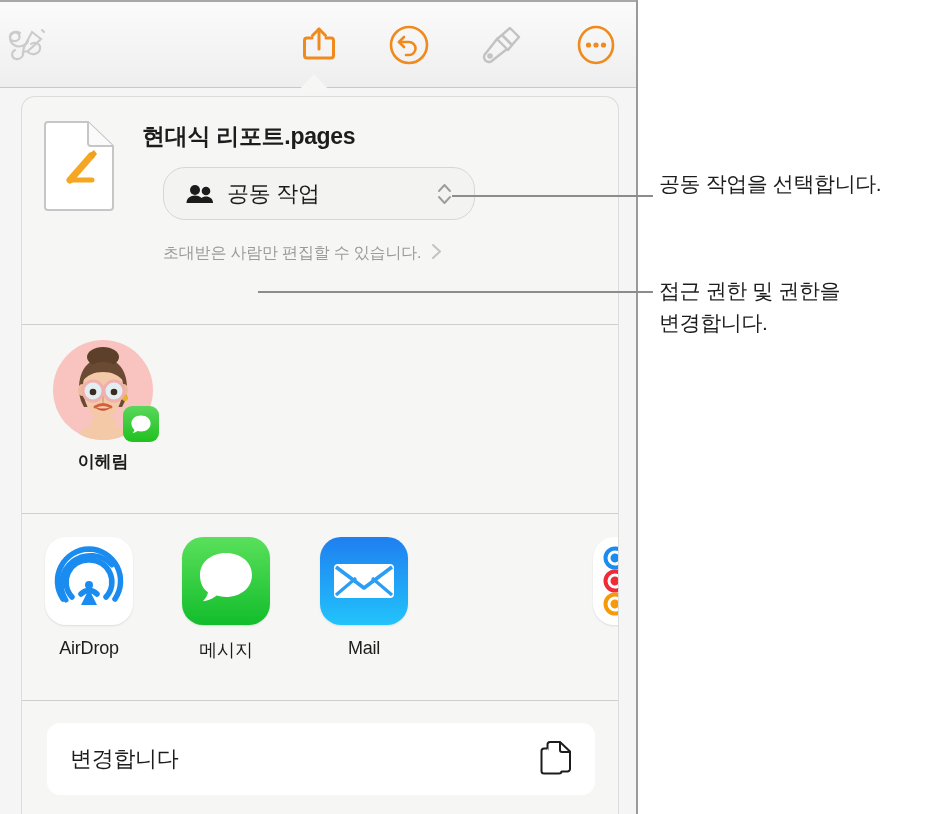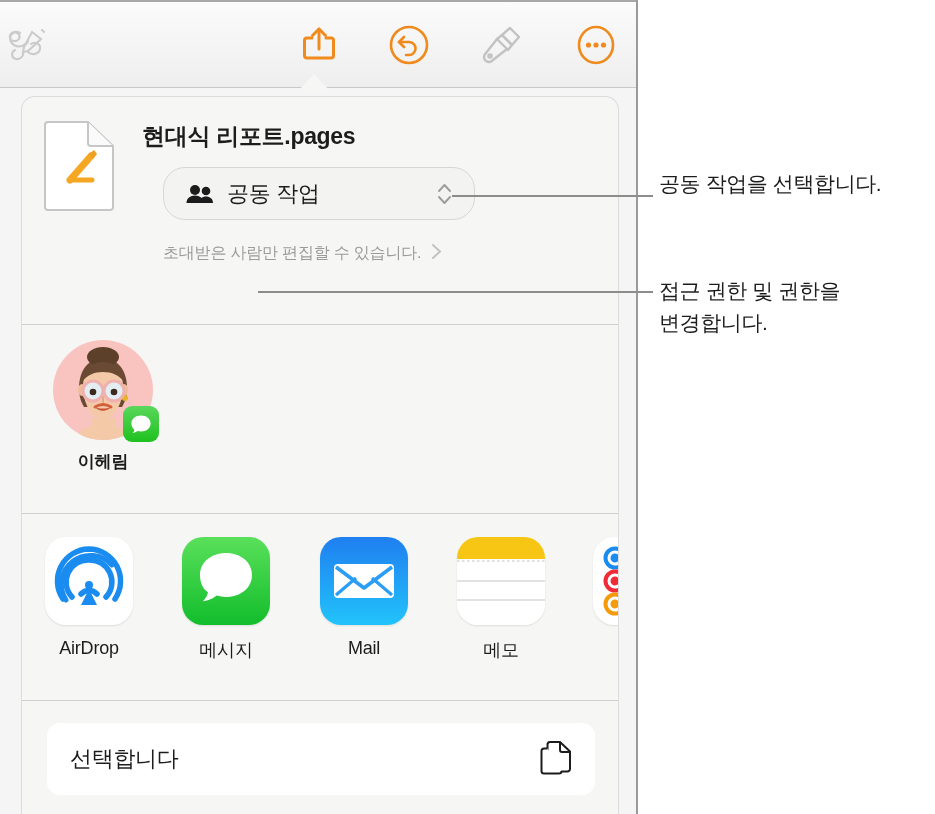--- a/index.html
+++ b/index.html
@@ -328,57 +328,41 @@
           <div class="app-ico" style="background:linear-gradient(#1f7ff0,#22c3fb);">
             <svg width="88" height="88" viewBox="0 0 88 88">
               <rect x="14" y="27" width="60" height="34" rx="4" fill="#ffffff"></rect>
               <path d="M16 30l28 21 28-21" fill="none" stroke="#2a9df4" stroke-width="3.6" stroke-linejoin="round"></path>
               <path d="M16 58l20-17M72 58L52 41" fill="none" stroke="#2a9df4" stroke-width="3.2"></path>
             </svg>
           </div>
           <div class="app-label">Mail</div>
         </div>
 
-        <div class="app" style="left:427px;">
-          <div class="app-ico" style="background:#ffffff;">
-            <svg width="88" height="88" viewBox="0 0 88 88">
-              <rect x="0" y="0" width="88" height="22" fill="#f7c614"></rect>
-              <rect x="0" y="22" width="88" height="66" fill="#ffffff"></rect>
-              <g stroke="#d8d8d8" stroke-width="1.6" stroke-dasharray="2.5 2.5">
-                <path d="M0 24h88"></path>
-              </g>
-              <g stroke="#d8d8d8" stroke-width="1.6">
-                <path d="M0 44h88"></path>
-                  <path d="M0 63h88"></path>
-              </g>
-            </svg>
-          </div>
-          <div class="app-label">메모</div>
-        </div>
 
         <div class="app" style="left:563px;">
           <div class="app-ico" style="background:#ffffff;width:88px;">
             <svg width="88" height="88" viewBox="0 0 88 88">
               <circle cx="22" cy="21" r="9.5" fill="none" stroke="#1a8cf0" stroke-width="4"></circle>
               <circle cx="22" cy="21" r="4.5" fill="#1a8cf0"></circle>
               <circle cx="22" cy="44" r="9.5" fill="none" stroke="#f02a36" stroke-width="4"></circle>
               <circle cx="22" cy="44" r="4.5" fill="#f02a36"></circle>
               <circle cx="22" cy="67" r="9.5" fill="none" stroke="#f59b0b" stroke-width="4"></circle>
               <circle cx="22" cy="67" r="4.5" fill="#f59b0b"></circle>
             </svg>
           </div>
 
         </div>
       </div>
 
       <div class="divider" style="top:603px;"></div>
 
       <div class="actions">
         <div class="action-row">
-          <span class="action-label">선택합니다</span>
+          <span class="action-label">변경합니다</span>
           <span>
             <svg width="33" height="37" viewBox="0 0 33 37">
               <path d="M11 3h10l10 9.5V30a2.5 2.5 0 0 1-2.5 2.5H11A2.5 2.5 0 0 1 8.5 30V5.5A2.5 2.5 0 0 1 11 3z" fill="#ffffff" stroke="#1c1c1c" stroke-width="2"></path>
               <path d="M21 3v8a2 2 0 0 0 2 2h8" fill="none" stroke="#1c1c1c" stroke-width="2"></path>
               <path d="M8.5 9.5H5A2.5 2.5 0 0 0 2.5 12v20A2.5 2.5 0 0 0 5 34.5h15a2.5 2.5 0 0 0 2.5-2.5" fill="#ffffff" stroke="#1c1c1c" stroke-width="2"></path>
             </svg>
           </span>
         </div>
       </div>
     </div>

